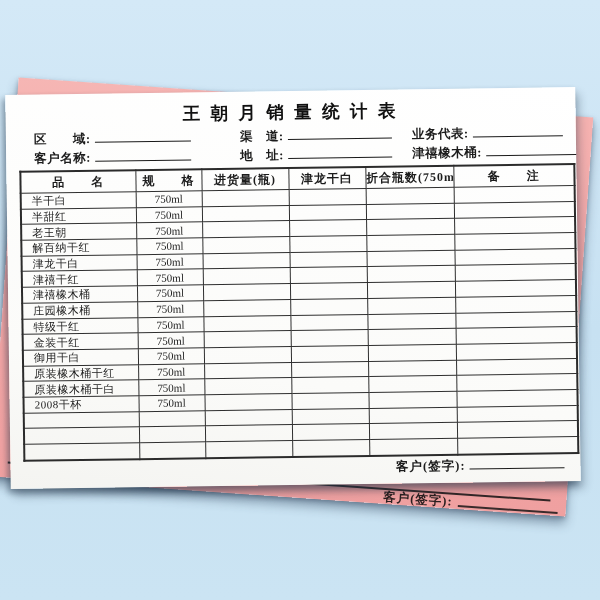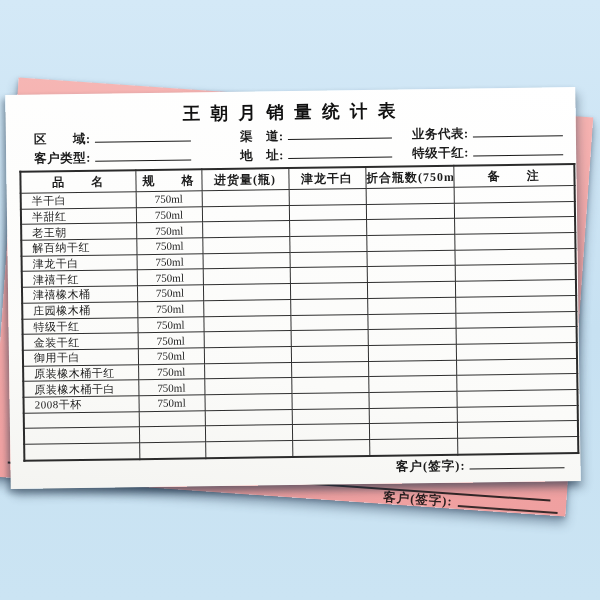--- a/index.html
+++ b/index.html
@@ -87,27 +87,27 @@
     <div class="field f-region">
       <span>区　　域:</span><span class="fline w96"></span>
     </div>
     <div class="field f-channel">
       <span>渠　道:</span><span class="fline w104"></span>
     </div>
     <div class="field f-custtype">
       <span>业务代表:</span><span class="fline w90"></span>
     </div>
     <div class="field f-custname">
-      <span>客户类型:</span><span class="fline w96"></span>
+      <span>客户名称:</span><span class="fline w96"></span>
     </div>
     <div class="field f-address">
       <span>地　址:</span><span class="fline w104"></span>
     </div>
     <div class="field f-rep">
-      <span>特级干红:</span><span class="fline w90"></span>
+      <span>津禧橡木桶:</span><span class="fline w90"></span>
     </div>
   </div>
 
   <table class="grid">
     <colgroup>
       <col style="width:115px">
         <col style="width:66px">
         <col style="width:87px">
       <col style="width:77px">
         <col style="width:88px">

